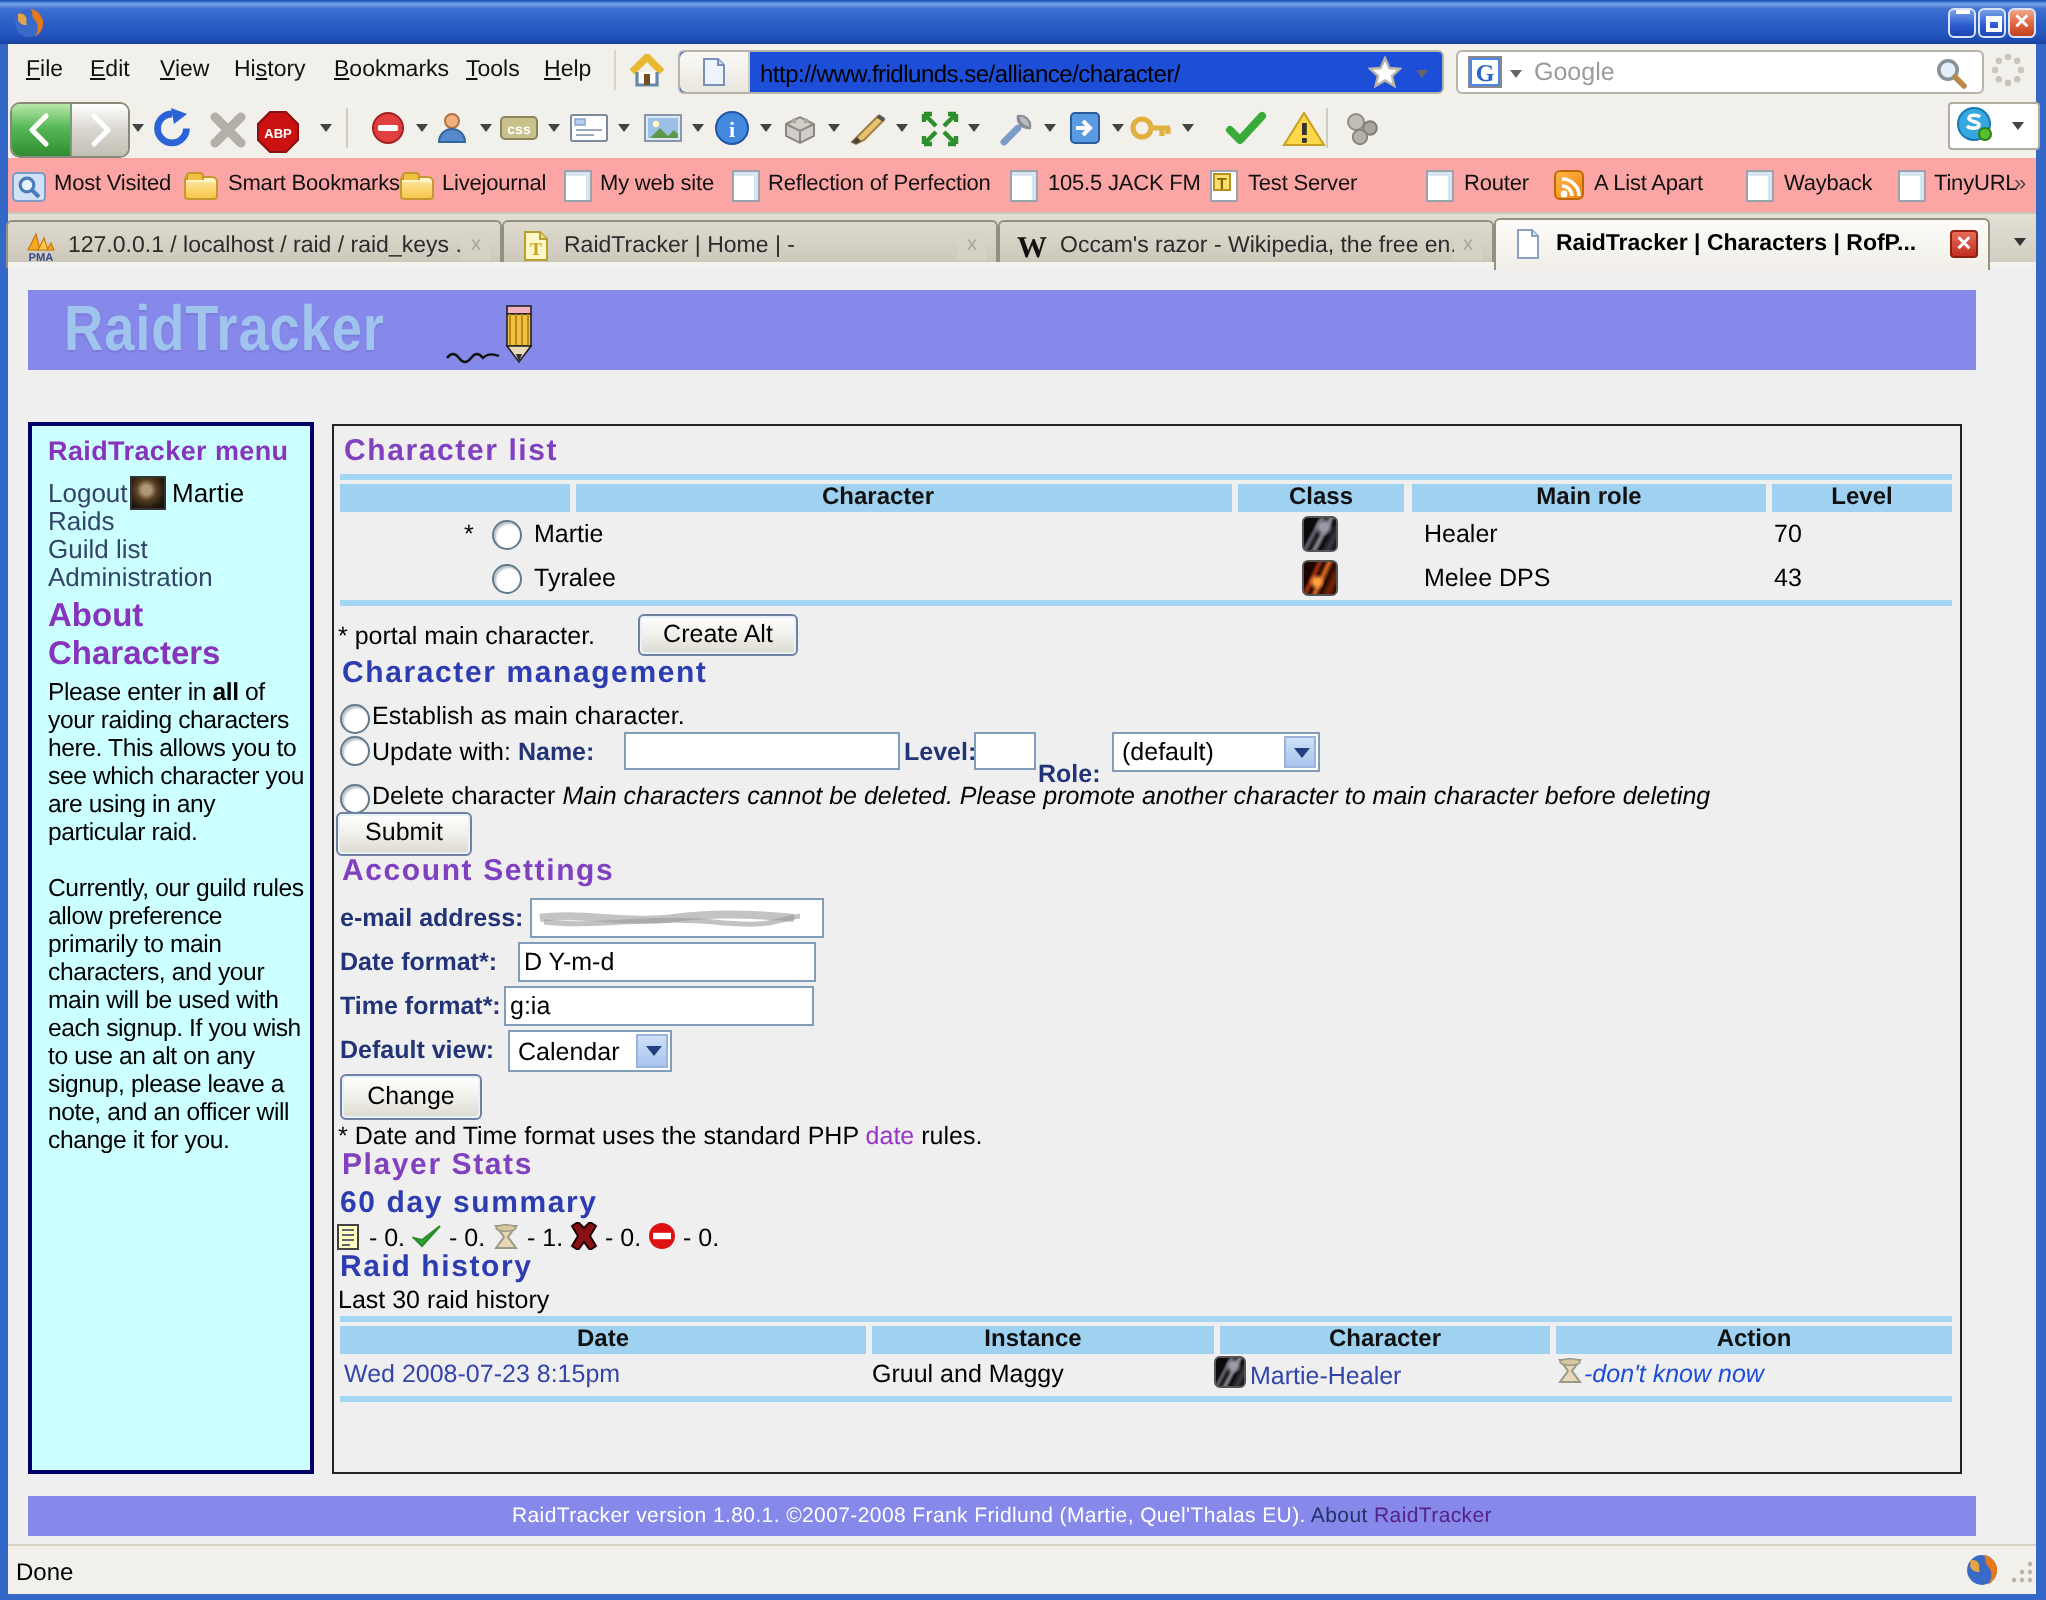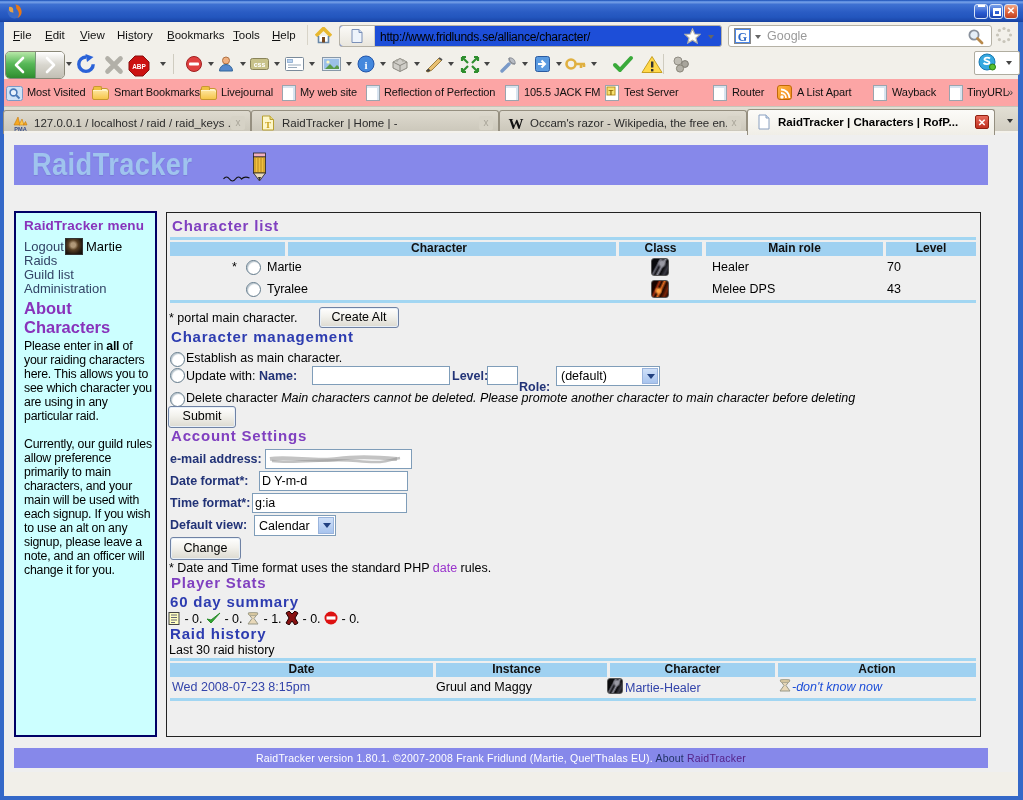--- a/index.html
+++ b/index.html
@@ -465,13 +465,31 @@
      <span class="txt" style="left:455px;top:20px;color:#3344aa;">Martie-Healer</span>
      <span class="txt" style="left:608px;top:18px;"><svg width="14" height="13" viewBox="0 0 14 13" style="vertical-align:-2px;">
               <path d="M2 1 h10 l-4 5.5 l4 5.5 h-10 l4 -5.5 Z" fill="#e8d8b8" stroke="#998" stroke-width="1"></path>
               <ellipse cx="7" cy="2" rx="5" ry="1.6" fill="#d8c8a0" stroke="#998" stroke-width="0.7"></ellipse>
             </svg></span>
      <span class="txt" style="left:622px;top:19px;color:#1d4ed8;font-style:italic;">-don't know now</span>
    </div>
   </div>
   <div id="footer">RaidTracker version 1.80.1. ©2007-2008 Frank Fridlund (Martie, Quel'Thalas EU). <a class="ab">About</a> <a class="rt">RaidTracker</a></div>
  </div>
+ <div class="row" id="status">
+      <span class="done">Done</span>
+  <svg class="abs" style="left:979px;top:4px;" width="16" height="16" viewBox="0 0 15 15">
+        <circle cx="7.5" cy="7.5" r="7" fill="#3a6ac8"></circle>
+        <path d="M7.5 0.5 a7 7 0 0 1 6.8 5.2 a7.5 7.5 0 0 1 -4 8.6 a7 7 0 0 0 1.5 -5.6 c-0.4 -2.6 -2.2 -3 -2.6 -4.8 c-0.3 -1.4 0.6 -2.6 -1.7 -3.4 Z" fill="#e87818"></path>
+        <path d="M2 3 c1.8 -0.6 3.4 0.2 4 1.6 c0.6 1.4 -0.4 2.4 0.6 3.8 c-2 0.4 -3.6 -0.6 -4.6 -2.2" fill="#f8a838" opacity="0.9"></path>
+      </svg>
+  <svg class="abs" style="left:1000px;top:6px;" width="14" height="14" viewBox="0 0 14 14">
+        <g fill="#b8b4a8">
+          <circle cx="11" cy="3" r="1.1"></circle>
+          <circle cx="7" cy="7" r="1.1"></circle>
+          <circle cx="11" cy="7" r="1.1"></circle>
+          <circle cx="3" cy="11" r="1.1"></circle>
+          <circle cx="7" cy="11" r="1.1"></circle>
+          <circle cx="11" cy="11" r="1.1"></circle>
+        </g>
+      </svg>
+ </div>
 </div>
 
 </body></html>

